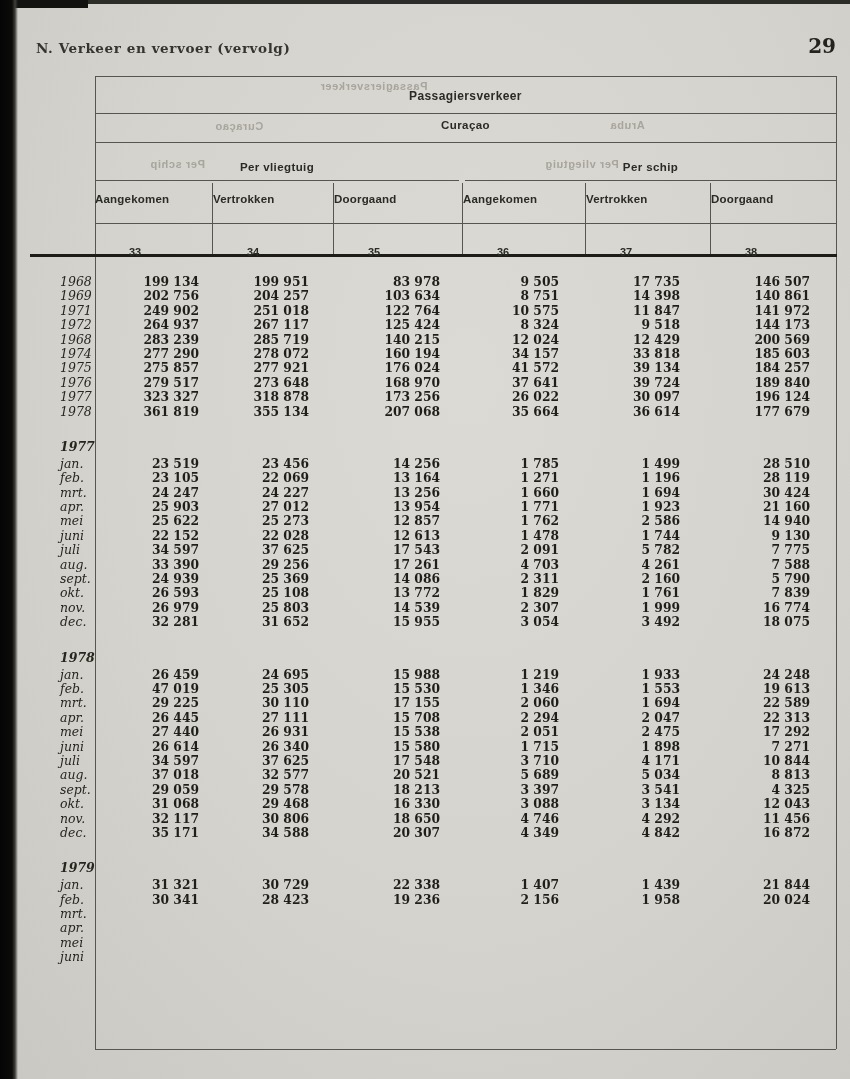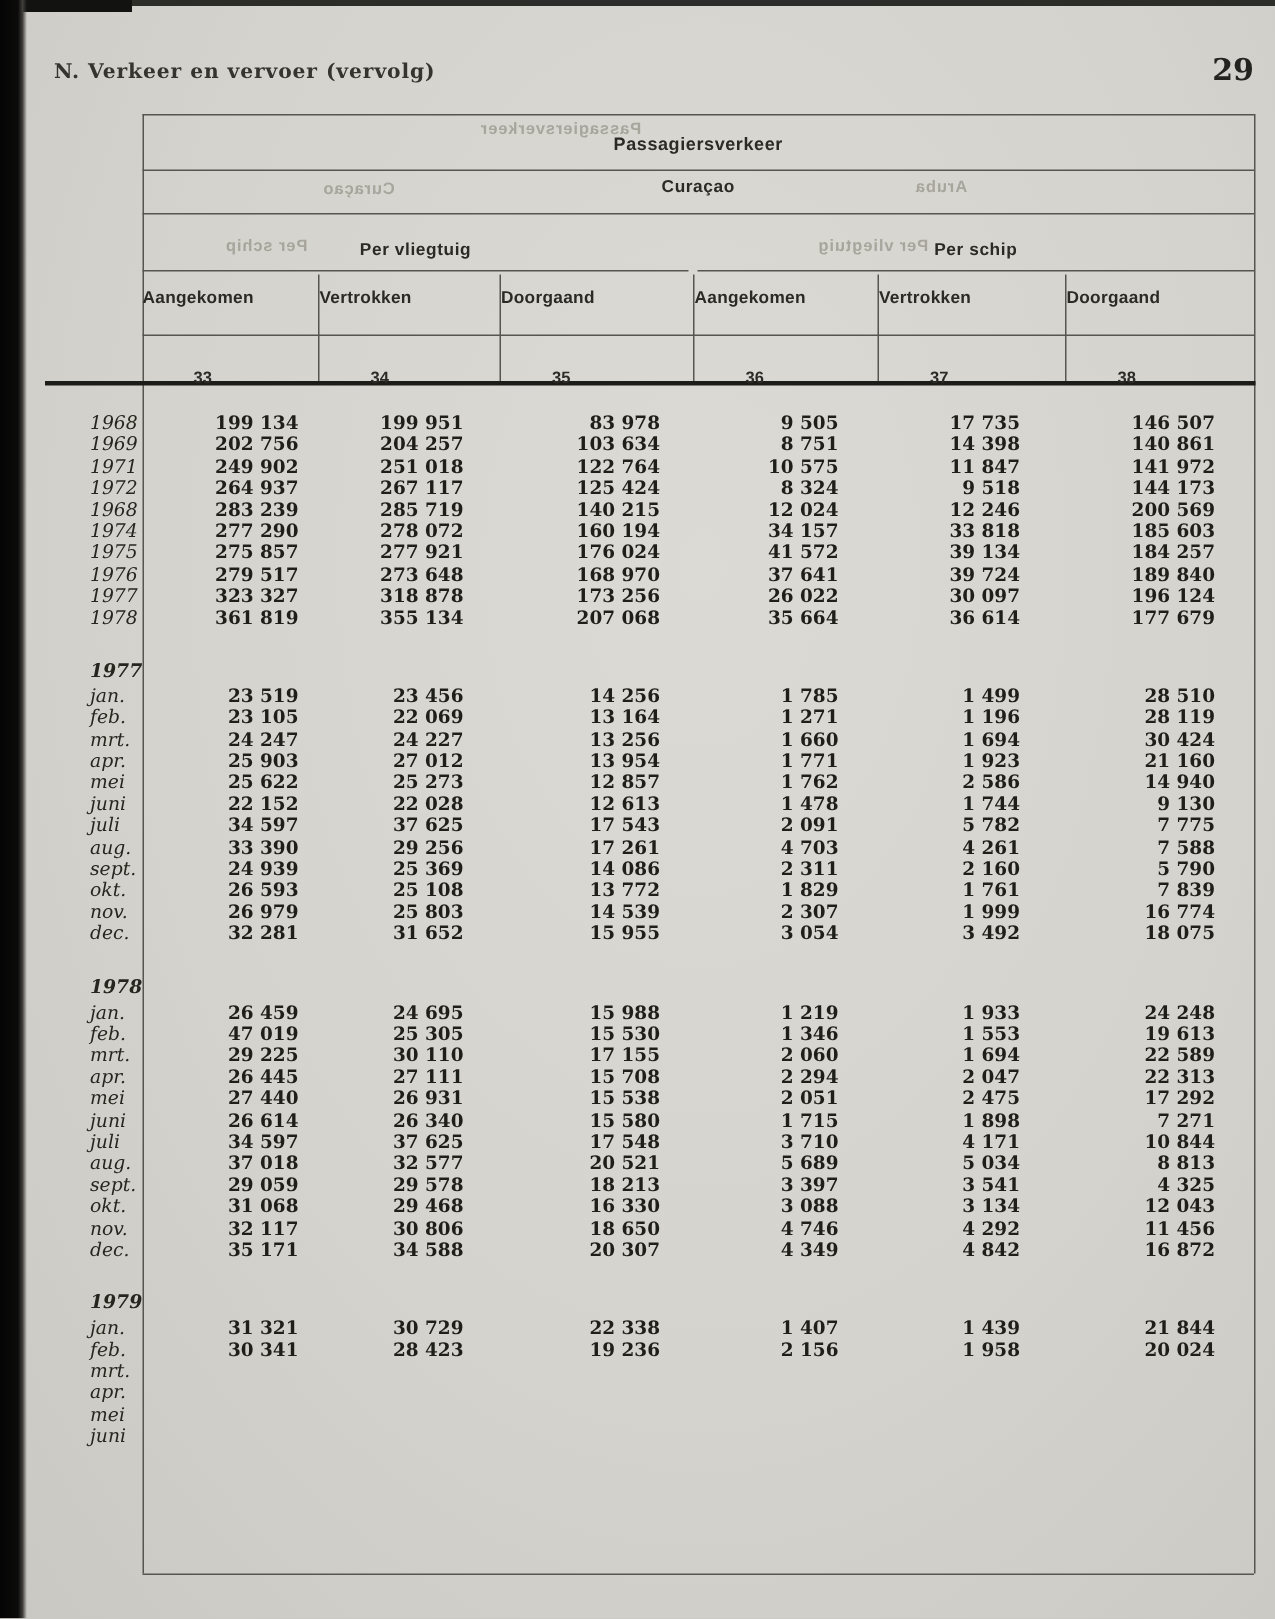--- a/index.html
+++ b/index.html
@@ -154,21 +154,21 @@
           <div class="cell c3">8 324</div>
           <div class="cell c4">9 518</div>
           <div class="cell c5">144 173</div>
         </div>
         <div class="row">
           <div class="rowlabel">1968</div>
           <div class="cell c0">283 239</div>
           <div class="cell c1">285 719</div>
           <div class="cell c2">140 215</div>
           <div class="cell c3">12 024</div>
-          <div class="cell c4">12 246</div>
+          <div class="cell c4">12 429</div>
           <div class="cell c5">200 569</div>
         </div>
         <div class="row">
           <div class="rowlabel">1974</div>
           <div class="cell c0">277 290</div>
           <div class="cell c1">278 072</div>
           <div class="cell c2">160 194</div>
           <div class="cell c3">34 157</div>
           <div class="cell c4">33 818</div>
           <div class="cell c5">185 603</div>

